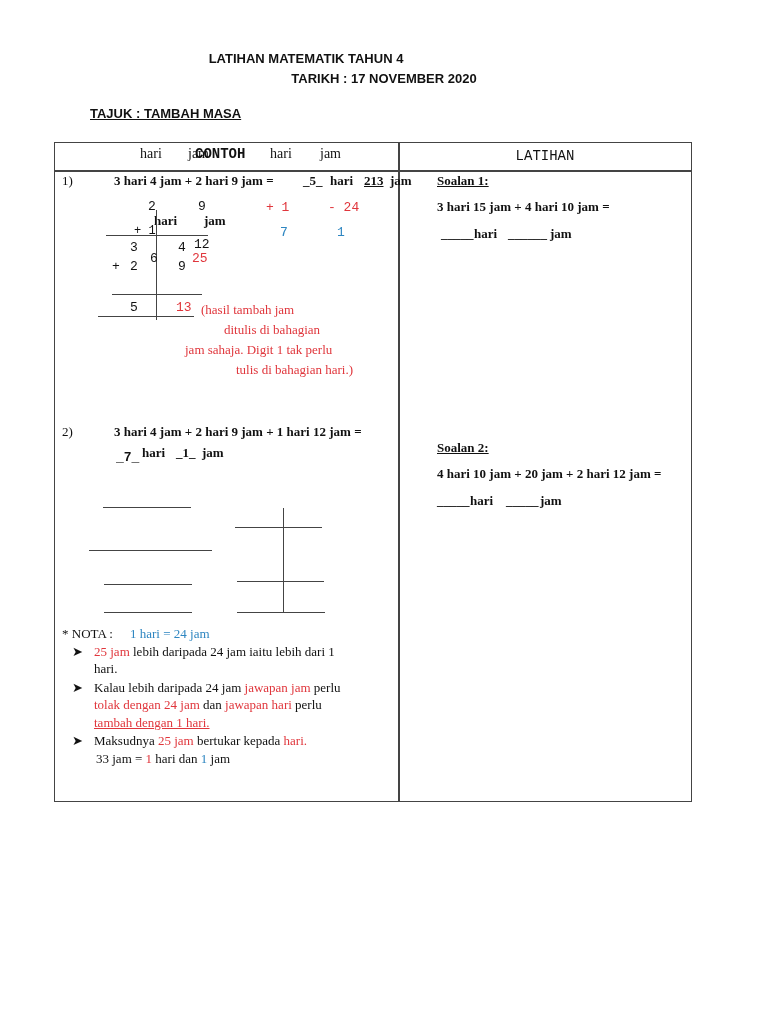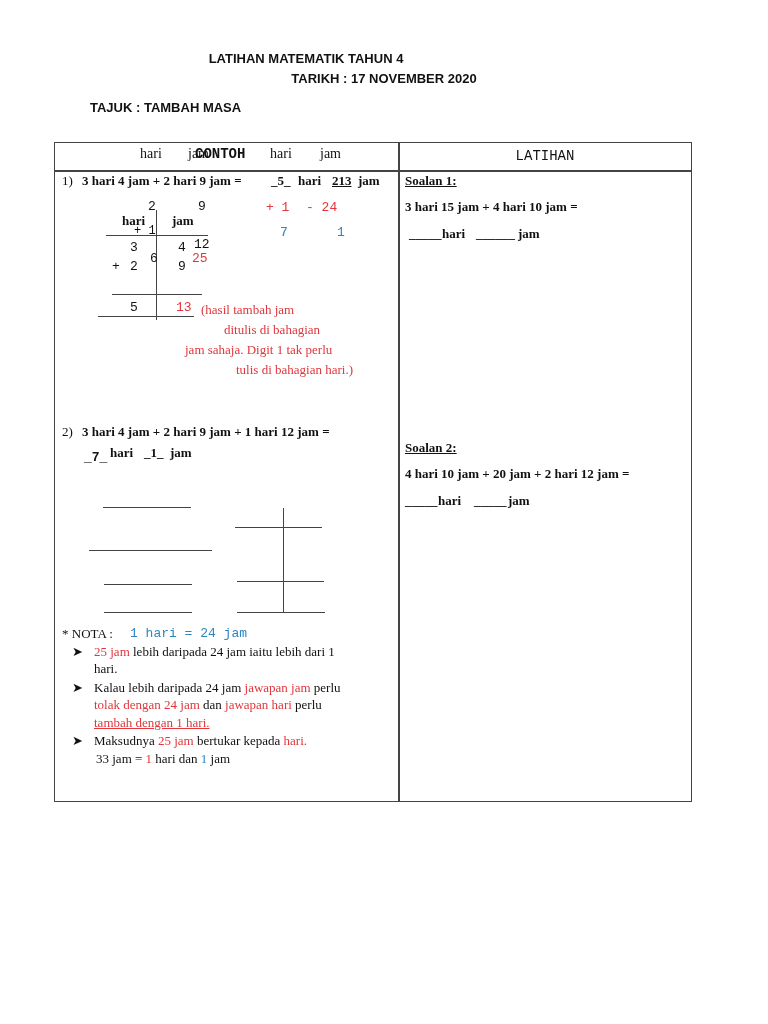--- a/index.html
+++ b/index.html
@@ -9,31 +9,31 @@
   .abs { position:absolute; white-space:nowrap; }
   .red { color:#e0363c; }
   .blue { color:#2e86c1; }
   .hdr { font-family:"Liberation Sans", sans-serif; font-weight:bold; font-size:13px; }
   .tbl { position:absolute; left:54px; top:142px; width:638px; height:660px;
          border:1.5px solid #444; box-sizing:border-box; }
   .vline { position:absolute; left:398px; top:142px; width:1.5px; height:660px; background:#444; }
   .hline { position:absolute; left:54px; top:170px; width:638px; height:1.5px; background:#444; }
   .line { position:absolute; height:1.3px; background:#444; }
   .vl { position:absolute; width:1.2px; background:#444; }
-  .b { font-weight:bold; }
+  .b { font-weight:bold;margin-left:32px; }
   .t14 { font-size:14px; }
   .t13 { font-size:13px; }
   .u { text-decoration:underline; }
 </style>
 </head>
 <body>
 
 <div class="abs hdr" style="left:0;width:612px;text-align:center;top:51px;">LATIHAN MATEMATIK TAHUN 4</div>
 <div class="abs hdr" style="left:0;width:768px;text-align:center;top:71px;">TARIKH : 17 NOVEMBER 2020</div>
-<div class="abs hdr" style="left:90px;top:100px;">TAJUK : TAMBAH MASA</div>
+<div class="abs hdr" style="left:90px;top:106px;text-decoration:underline;">TAJUK : TAMBAH MASA</div>
 
 <div class="tbl"></div>
 <div class="vline"></div>
 <div class="hline"></div>
 
 <div class="abs t14" style="left:140px;top:146px;">hari</div>
 <div class="abs t14" style="left:188px;top:146px;">jam</div>
 <div class="abs sans" style="left:195px;top:146px;font-size:14px;font-weight:bold;">CONTOH</div>
 <div class="abs t14" style="left:270px;top:146px;">hari</div>
 <div class="abs t14" style="left:320px;top:146px;">jam</div>
@@ -61,21 +61,21 @@
 <div class="abs sans t13 red" style="left:192px;top:251px;">25</div>
 <div class="abs sans t13" style="left:112px;top:259px;">+</div>
 <div class="abs sans t13" style="left:130px;top:259px;">2</div>
 <div class="abs sans t13" style="left:178px;top:259px;">9</div>
 <div class="line" style="left:112px;top:294px;width:90px;"></div>
 <div class="abs sans t13" style="left:130px;top:300px;">5</div>
 <div class="abs sans t13 red" style="left:176px;top:300px;">13</div>
 <div class="line" style="left:98px;top:316px;width:96px;"></div>
 
 <div class="abs sans t13 red" style="left:266px;top:200px;">+ 1</div>
-<div class="abs sans t13 red" style="left:306px;top:200px;">- 24</div>
+<div class="abs sans t13 red" style="left:328px;top:200px;">- 24</div>
 <div class="abs sans t13 blue" style="left:280px;top:225px;">7</div>
 <div class="abs sans t13 blue" style="left:337px;top:225px;">1</div>
 
 <div class="abs t13 red" style="left:201px;top:302px;">(hasil tambah jam</div>
 <div class="abs t13 red" style="left:201px;top:322px;margin-left:23px;">ditulis di bahagian</div>
 <div class="abs t13 red" style="left:185px;top:342px;">jam sahaja. Digit 1 tak perlu</div>
 <div class="abs t13 red" style="left:201px;top:362px;margin-left:35px;">tulis di bahagian hari.)</div>
 
 <div class="abs t13" style="left:62px;top:424px;">2)</div>
 <div class="abs t13 b" style="left:82px;top:424px;">3 hari 4 jam + 2 hari 9 jam + 1 hari 12 jam =</div>
@@ -87,21 +87,21 @@
 <div class="line" style="left:103px;top:507px;width:88px;"></div>
 <div class="line" style="left:89px;top:550px;width:123px;"></div>
 <div class="line" style="left:104px;top:584px;width:88px;"></div>
 <div class="line" style="left:104px;top:612px;width:88px;"></div>
 <div class="line" style="left:235px;top:527px;width:87px;"></div>
 <div class="line" style="left:237px;top:581px;width:87px;"></div>
 <div class="line" style="left:237px;top:612px;width:88px;"></div>
 <div class="vl" style="left:283px;top:508px;height:104px;"></div>
 
 <div class="abs t13" style="left:62px;top:626px;">* NOTA :</div>
-<div class="abs t13 blue" style="left:130px;top:626px;font-family:Liberation Mono, monospace;">1 hari = 24 jam</div>
+<div class="abs t13 blue" style="left:130px;top:626px;">1 hari = 24 jam</div>
 
 <div class="abs t13" style="left:72px;top:644px;">➤</div>
 <div class="abs t13" style="left:94px;top:644px;"><span class="red">25 jam</span><span> lebih daripada 24 jam iaitu lebih dari 1</span></div>
 <div class="abs t13" style="left:94px;top:661px;">hari.</div>
 
 <div class="abs t13" style="left:72px;top:680px;">➤</div>
 <div class="abs t13" style="left:94px;top:680px;"><span>Kalau lebih daripada 24 jam </span><span class="red">jawapan jam</span><span> perlu</span></div>
 <div class="abs t13" style="left:94px;top:697px;"><span class="red">tolak dengan 24 jam</span><span> dan </span><span class="red">jawapan hari</span><span> perlu</span></div>
 <div class="abs t13 red" style="left:94px;top:715px;text-decoration:underline;">tambah dengan 1 hari.</div>
 

